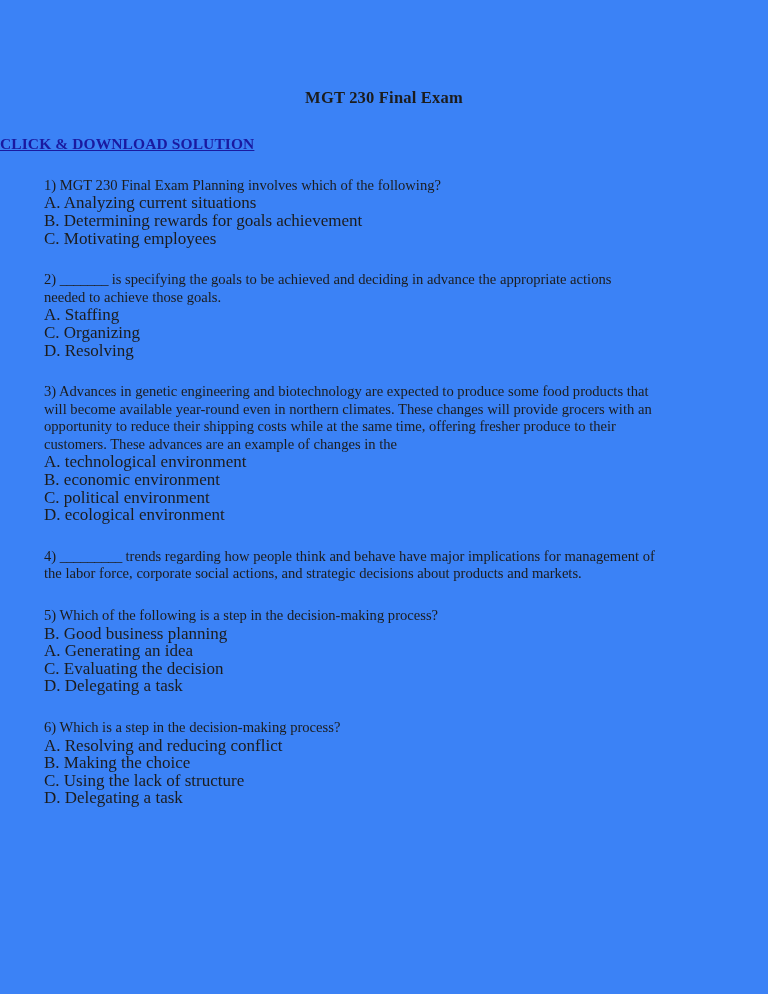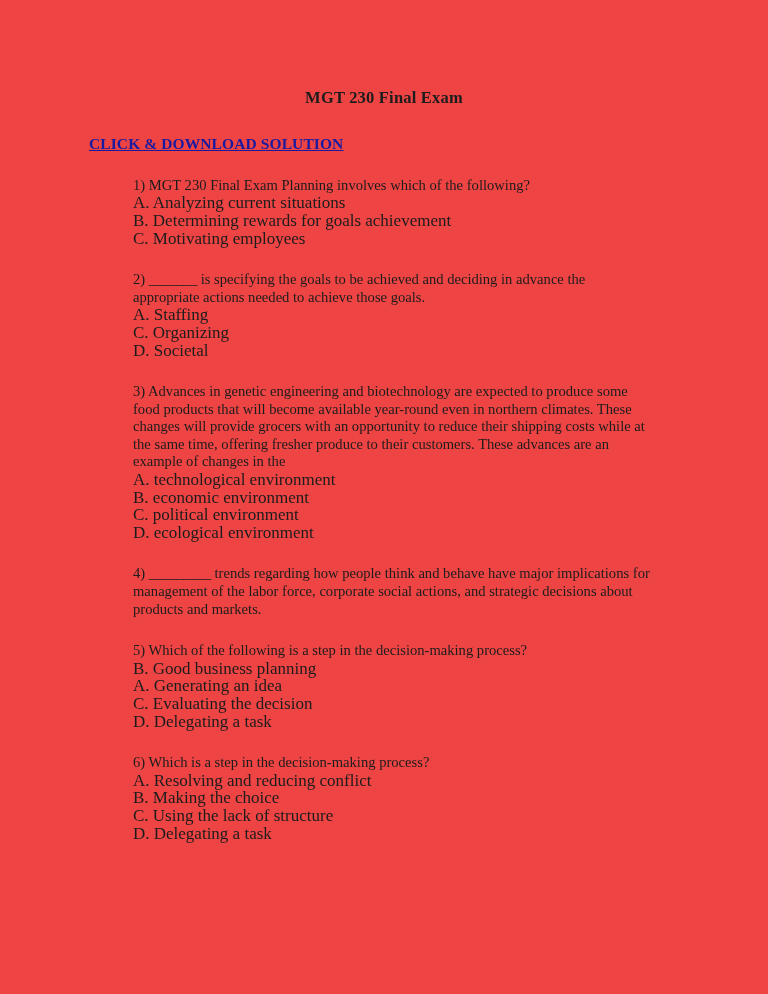--- a/index.html
+++ b/index.html
@@ -11,36 +11,35 @@
     width: 768px;
     height: 994px;
     font-family: "Liberation Serif", "DejaVu Serif", serif;
     color: #1c1c1c;
     -webkit-font-smoothing: antialiased;
   }
   .page {
     position: relative;
     width: 768px;
     height: 994px;
-    background: #ef4444;
+    background: #3b82f6;
     box-sizing: border-box;
     padding: 0;
     overflow: hidden;
   }
   .doc-title {
     text-align: center;
     font-weight: bold;
     font-size: 16.5px;
     letter-spacing: 0.2px;
     margin: 0;
     padding-top: 88px;
     line-height: 1.25;
   }
   .content {
-    padding-left: 89px;
     padding-right: 113px;
   }
   .solution-link {
     display: block;
     margin-top: 25px;
     font-weight: bold;
     font-size: 15.5px;
     color: #1a1aa0;
     text-decoration: underline;
     letter-spacing: 0.1px;
@@ -93,21 +92,21 @@
         <li>B. Determining rewards for goals achievement</li>
         <li>C. Motivating employees</li>
       </ul>
     </div>
 
     <div class="question-block">
       <p class="q-stem"><span>2) </span><span class="blank">_______</span><span> is specifying the goals to be achieved and deciding in advance the appropriate actions needed to achieve those goals.</span></p>
       <ul class="options">
         <li>A. Staffing</li>
         <li>C. Organizing</li>
-        <li>D. Societal</li>
+        <li>D. Resolving</li>
       </ul>
     </div>
 
     <div class="question-block">
       <p class="q-stem">3) Advances in genetic engineering and biotechnology are expected to produce some food products that will become available year-round even in northern climates. These changes will provide grocers with an opportunity to reduce their shipping costs while at the same time, offering fresher produce to their customers. These advances are an example of changes in the</p>
       <ul class="options">
         <li>A. technological environment</li>
         <li>B. economic environment</li>
         <li>C. political environment</li>
         <li>D. ecological environment</li>

